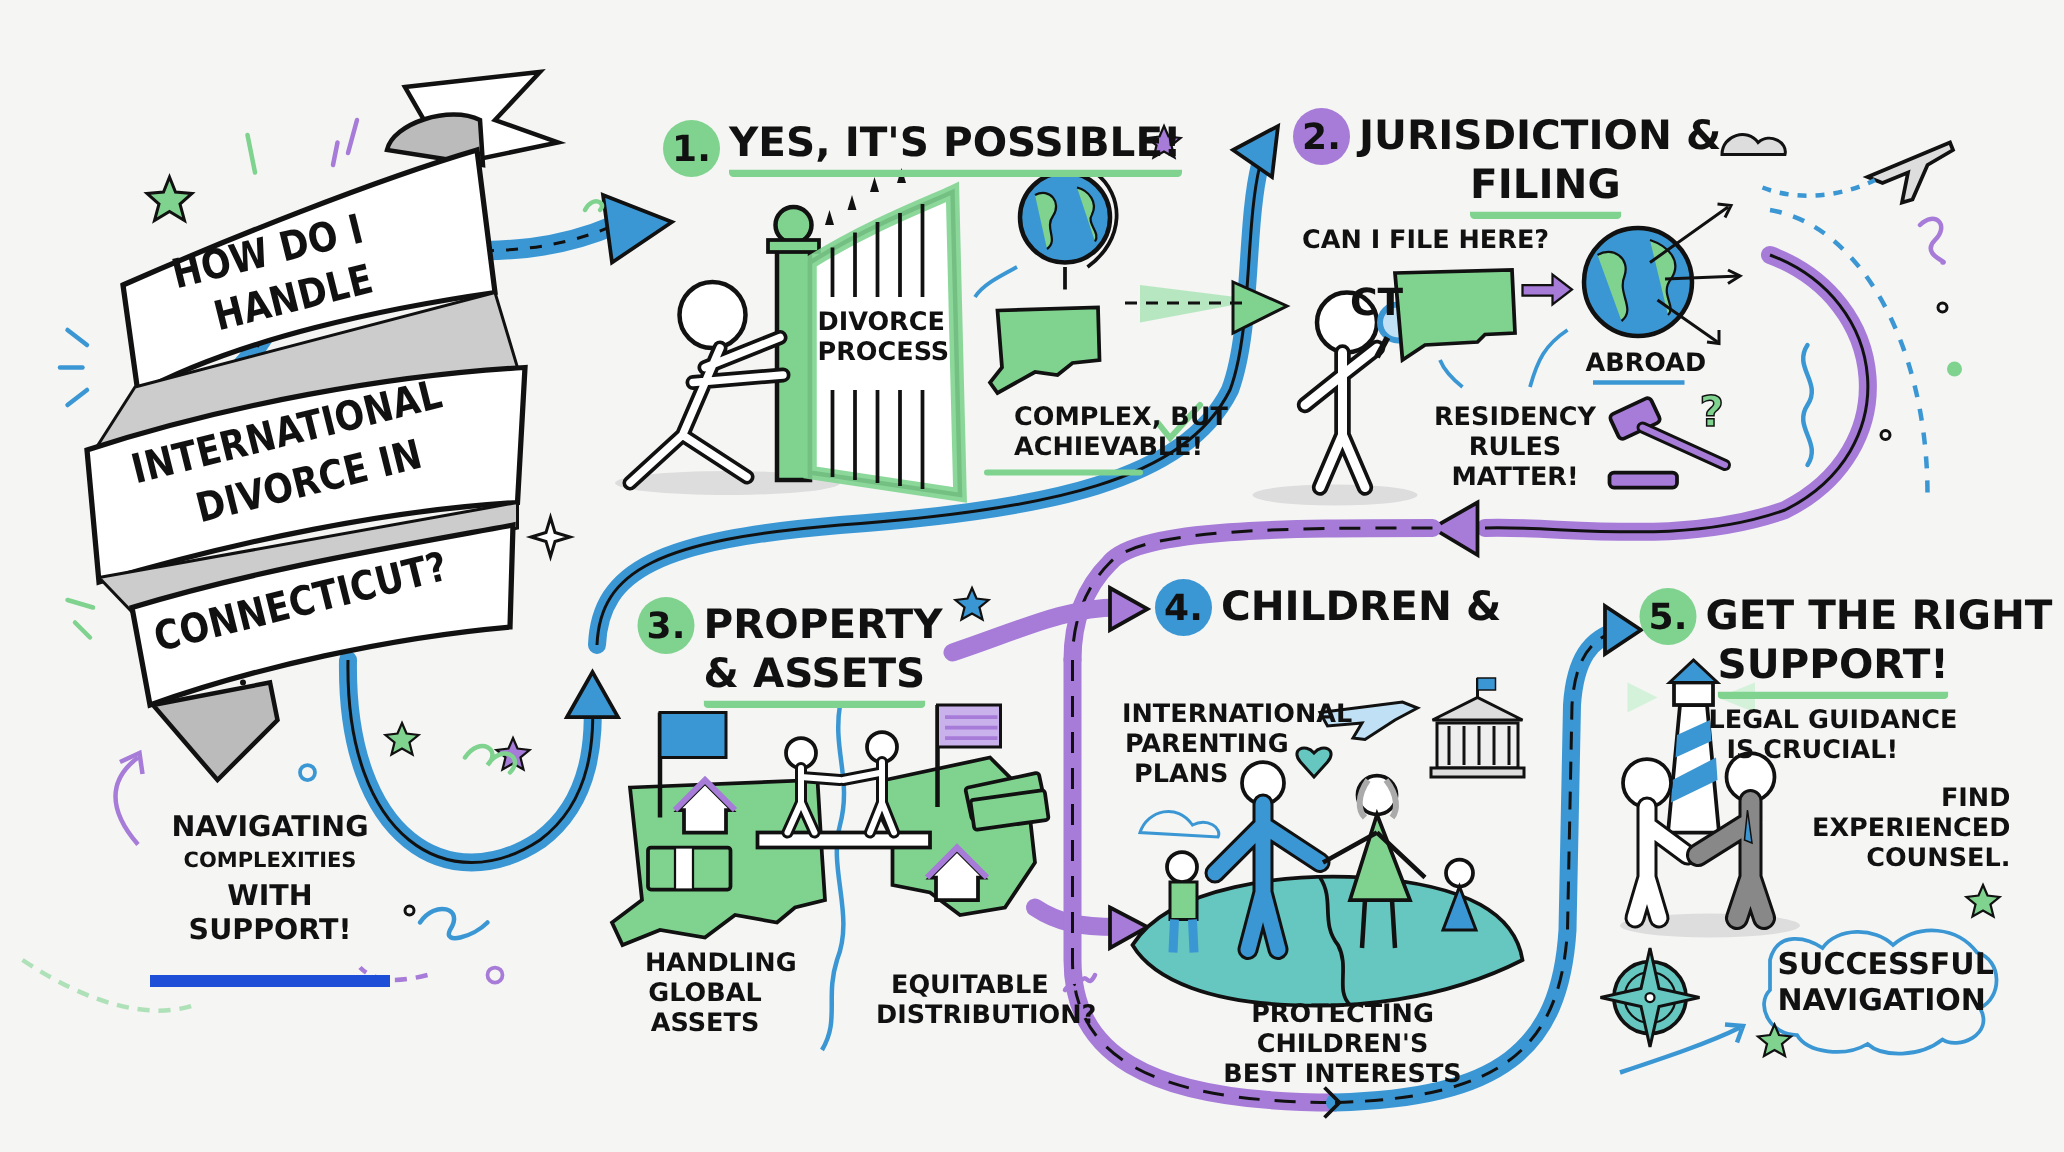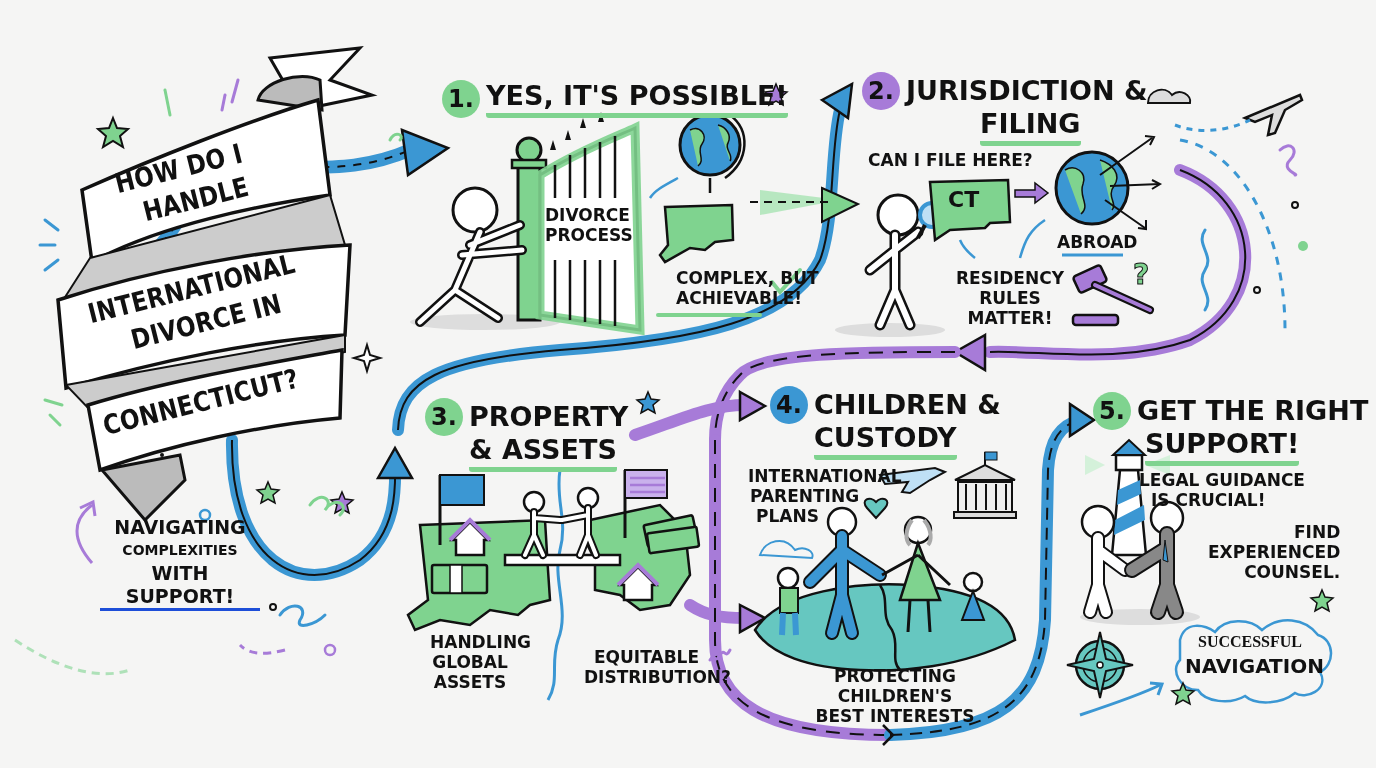--- a/index.html
+++ b/index.html
@@ -295,24 +295,24 @@
     <circle cx="1257" cy="290" r="3" fill="none" stroke="#111" stroke-width="2"></circle>
   </g>
 </svg>
 
 <div class="abs hand title-line" style="left:112px;top:170px;transform:rotate(-14deg) scaleX(0.86);">How do I</div>
 <div class="abs hand title-line" style="left:140px;top:198px;transform:rotate(-14deg) scaleX(0.86);">handle</div>
 <div class="abs hand title-line" style="left:85px;top:300px;transform:rotate(-14deg) scaleX(0.86);">International</div>
 <div class="abs hand title-line" style="left:128px;top:326px;transform:rotate(-14deg) scaleX(0.86);">divorce in</div>
 <div class="abs hand title-line" style="left:100px;top:412px;transform:rotate(-14deg) scaleX(0.86);">Connecticut?</div>
 
-<div class="abs center" style="left:100px;top:516px;width:160px;">
+<div class="abs center" style="left:100px;top:540px;width:160px;">
   <div class="note" style="font-size:19px;line-height:23px;">Navigating</div>
   <div class="note" style="font-size:14px;line-height:23px;">complexities</div>
-  <div class="note" style="font-size:19px;line-height:23px;border-bottom:3px solid #1d4ed8;padding-bottom:0;">with support!</div>
+  <div class="note" style="font-size:19px;line-height:23px;border-bottom:8px solid #1d4ed8;padding-bottom:18px;">with support!</div>
 </div>
 
 <section class="abs" style="left:442px;top:80px;">
   <div class="step-head">
     <div class="badge" style="background:#7fd38f;">1.</div>
     <div class="step-title uline">Yes, it's possible!</div>
   </div>
 </section>
 <div class="abs center" style="left:545px;top:205px;width:82px;text-align:center;">
   <div class="note" style="font-size:17px;">Divorce</div>
@@ -324,21 +324,21 @@
 </div>
 
 <section class="abs" style="left:862px;top:72px;">
   <div class="step-head">
     <div class="badge" style="background:#a77bd8;">2.</div>
     <div class="step-title">Jurisdiction &amp;</div>
   </div>
   <div class="step-title uline" style="margin-left:118px;margin-top:-2px;">Filing</div>
 </section>
 <div class="abs note" style="left:868px;top:150px;">Can I file here?</div>
-<div class="abs" style="left:948px;top:187px;font-size:22px;font-weight:bold;">CT</div>
+<div class="abs" style="left:900px;top:187px;font-size:25px;font-weight:bold;">CT</div>
 <div class="abs note" style="left:1057px;top:232px;">Abroad</div>
 <div class="abs center" style="left:950px;top:268px;width:120px;">
   <div class="note">Residency</div>
   <div class="note">rules matter!</div>
 </div>
 
 <section class="abs" style="left:425px;top:398px;">
   <div class="step-head">
     <div class="badge" style="background:#7fd38f;">3.</div>
     <div class="step-title">Property</div>
@@ -353,21 +353,20 @@
 <div class="abs" style="left:584px;top:647px;">
   <div class="note" style="padding-left:10px;">Equitable</div>
   <div class="note">distribution?</div>
 </div>
 
 <section class="abs" style="left:770px;top:386px;">
   <div class="step-head">
     <div class="badge" style="background:#3b97d3;">4.</div>
     <div class="step-title">Children &amp;</div>
   </div>
-  <div class="step-title uline" style="margin-left:44px;margin-top:-2px;">Custody</div>
 </section>
 <div class="abs" style="left:748px;top:466px;">
   <div class="note">International</div>
   <div class="note" style="padding-left:2px;">parenting</div>
   <div class="note" style="padding-left:8px;">plans</div>
 </div>
 <div class="abs center" style="left:790px;top:666px;width:210px;">
   <div class="note">Protecting children's</div>
   <div class="note">best interests</div>
 </div>
@@ -382,15 +381,15 @@
 <div class="abs" style="left:1139px;top:470px;">
   <div class="note">Legal guidance</div>
   <div class="note" style="padding-left:12px;">is crucial!</div>
 </div>
 <div class="abs" style="left:1208px;top:522px;text-align:right;">
   <div class="note">Find</div>
   <div class="note">experienced</div>
   <div class="note">counsel.</div>
 </div>
 <div class="abs center" style="left:1185px;top:630px;width:130px;">
-  <div class="note" style="font-size:16px;line-height:24px;font-family:Liberation Serif, serif;">Successful</div>
+  <div class="note" style="font-size:20px;line-height:24px;">Successful</div>
   <div class="note" style="font-size:20px;line-height:24px;">navigation</div>
 </div>
 
 </body></html>

